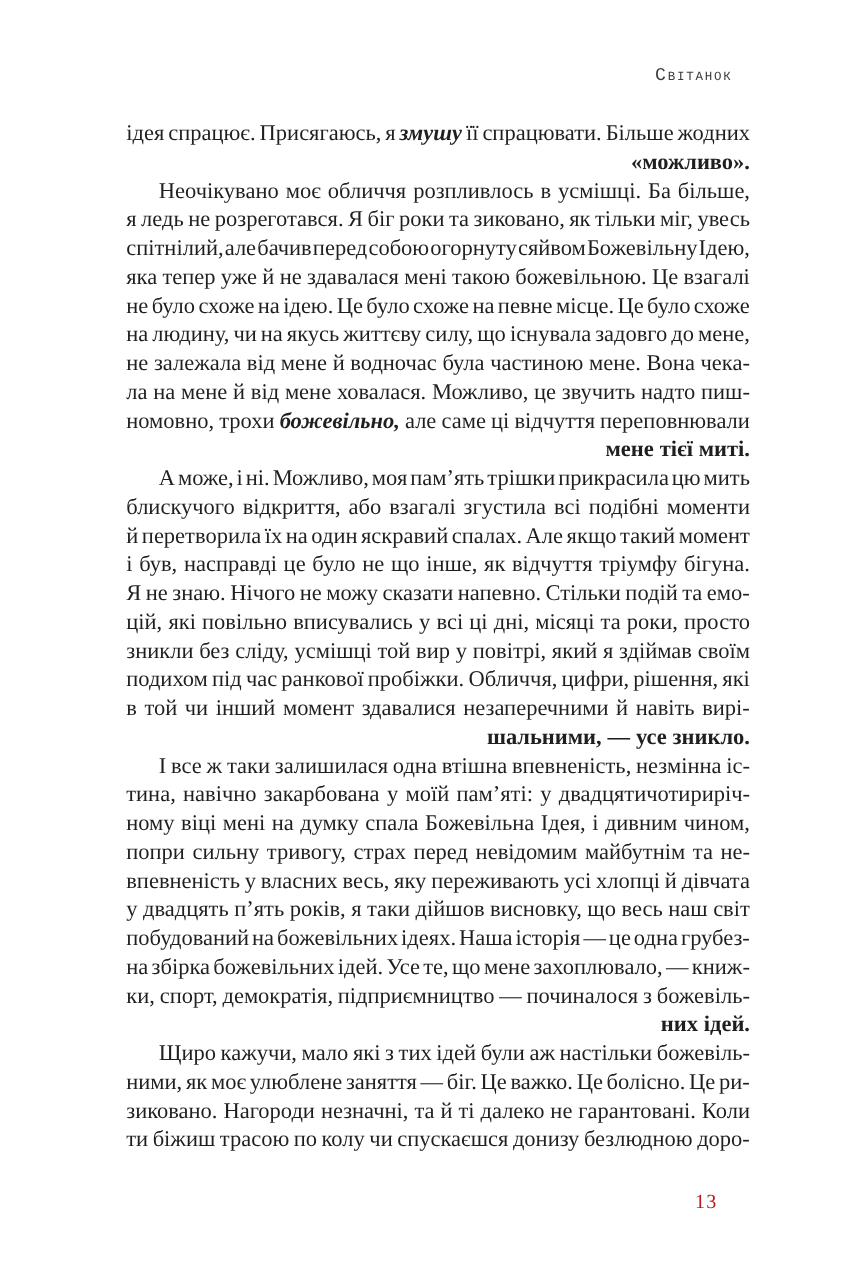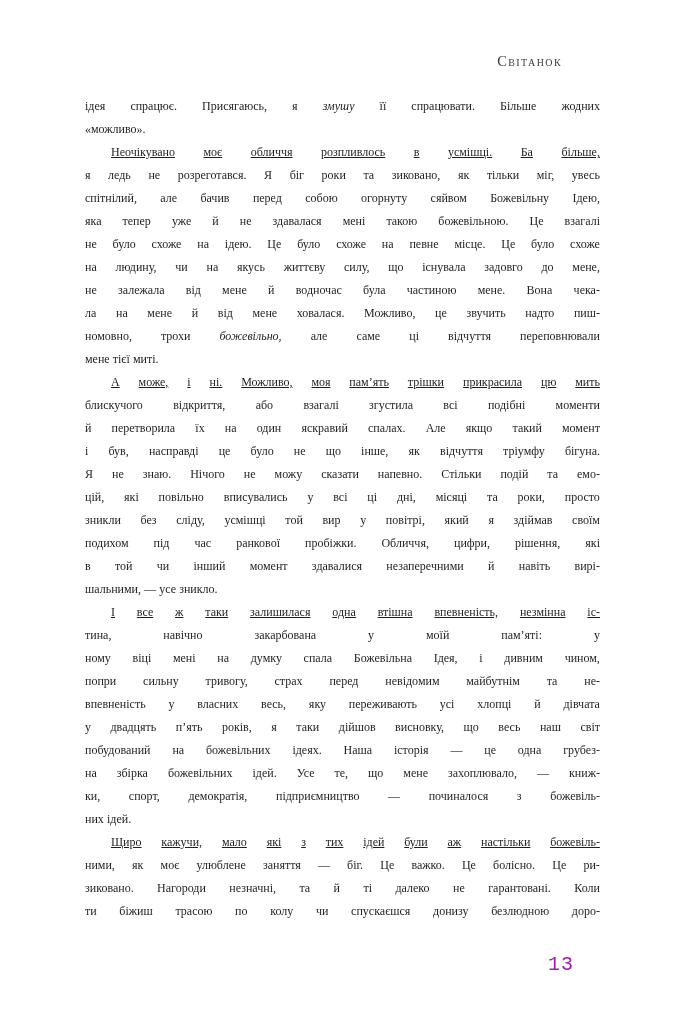--- a/index.html
+++ b/index.html
@@ -19,55 +19,57 @@
   .page {
     position: relative;
     width: 682px;
     height: 1024px;
     background: var(--bg);
     overflow: hidden;
   }
   .running-head {
     position: absolute;
     top: 53px;
-    right: 120px;
-    font-family: Liberation Serif, serif;
+    right: 96px;
+    font-family: Liberation Mono, monospace;
     font-variant: small-caps;
     font-size: 14.5px;
     letter-spacing: 1.4px;
     color: var(--muted);
   }
   .text-block {
     position: absolute;
     left: 85px;
     top: 95px;
     width: 515px;
   }
   .line {
     display: flex;
     justify-content: space-between;
     height: 23px;
     line-height: 23px;
-    font-size: 12px;
+    font-size: 18px;
+    margin-left: 16px;
   }
   .line .w { flex: 0 0 auto; }
-  .line .w.it { font-style: italic; }
+  .line .w.it { font-style: italic; font-weight: bold; }
   .line.nojust {
-    justify-content: flex-start;
+    justify-content: flex-end;
     gap: 0.26em;
-  }
-  .line.indent { padding-left: 26px; text-decoration: underline; }
+    font-weight: bold;
+  }
+  .line.indent { padding-left: 26px; }
   .page-number {
     position: absolute;
     top: 953px;
     right: 108px;
-    font-family: Liberation Mono, monospace;
-    font-size: 20px;
+    font-family: Liberation Serif, serif;
+    font-size: 16px;
     letter-spacing: 1px;
-    color: #a21caf;
+    color: #b91c1c;
   }
 </style>
 </head>
 <body>
 
 <div class="page">
   <div class="running-head">Світанок</div>
 
   <main class="text-block">
       <div class="line">
@@ -339,20 +341,21 @@
         <span class="w">іс-</span>
       </div>
       <div class="line">
         <span class="w">тина,</span>
         <span class="w">навічно</span>
         <span class="w">закарбована</span>
         <span class="w">у</span>
         <span class="w">моїй</span>
         <span class="w">пам’яті:</span>
         <span class="w">у</span>
+        <span class="w">двадцятичотириріч-</span>
       </div>
       <div class="line">
         <span class="w">ному</span>
         <span class="w">віці</span>
         <span class="w">мені</span>
         <span class="w">на</span>
         <span class="w">думку</span>
         <span class="w">спала</span>
         <span class="w">Божевільна</span>
         <span class="w">Ідея,</span>

